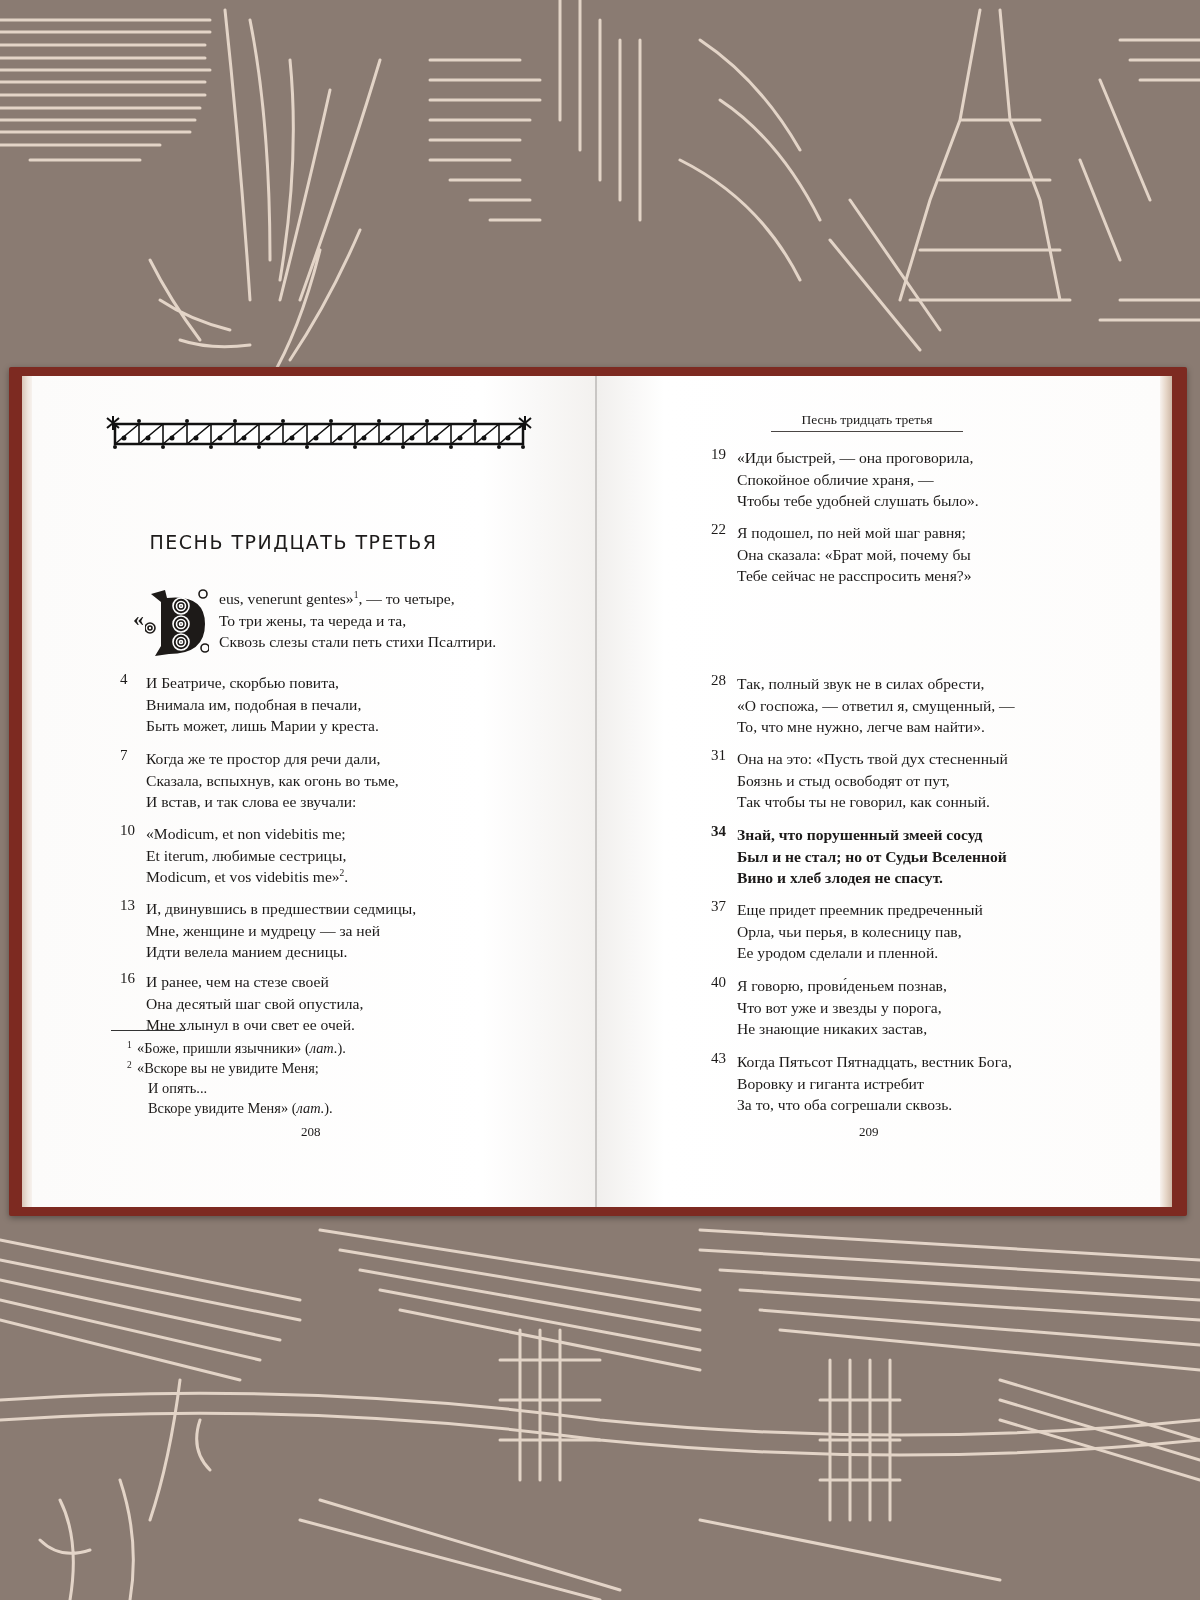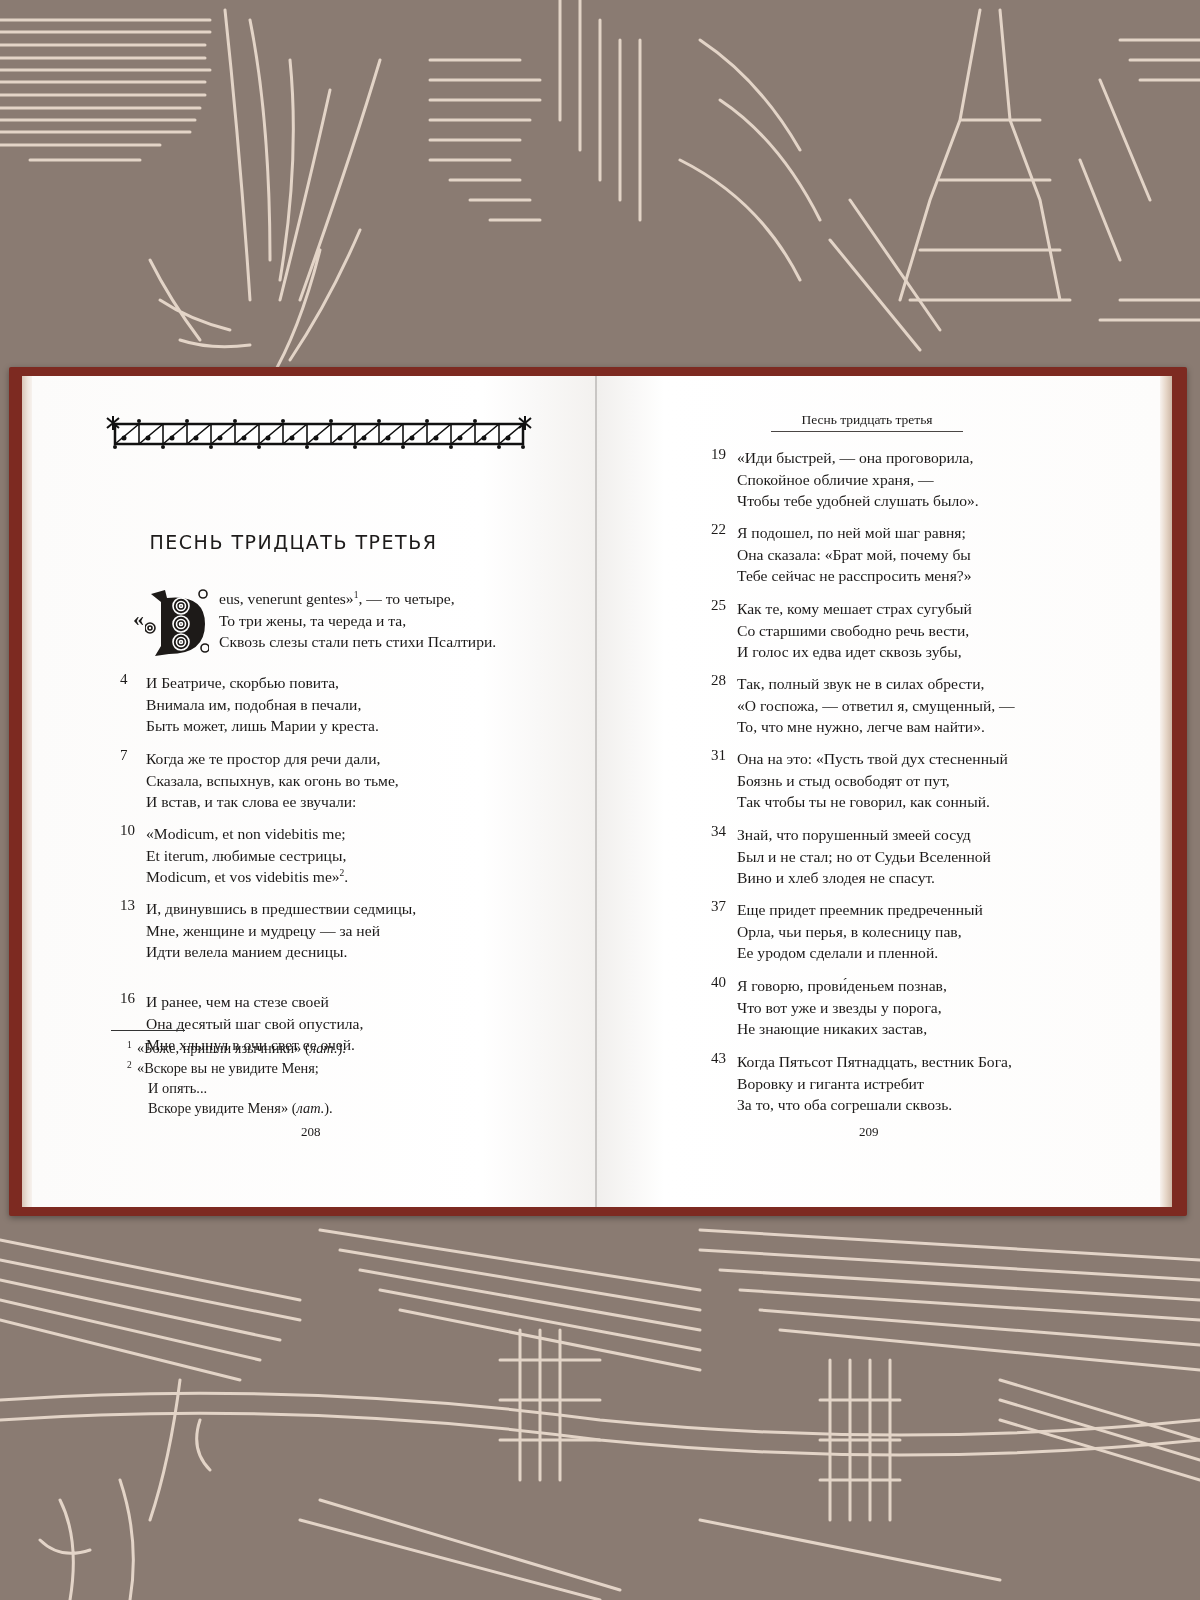--- a/index.html
+++ b/index.html
@@ -215,21 +215,21 @@
         <span class="line"><span>Modicum, et vos videbitis me»</span><sup class="fn">2</sup><span>.</span></span>
       </div>
 
       <div class="stanza" style="left:114px; top:522px;">
         <span class="num">13</span>
         <span class="line">И, двинувшись в предшествии седмицы,</span>
         <span class="line">Мне, женщине и мудрецу — за ней</span>
         <span class="line">Идти велела манием десницы.</span>
       </div>
 
-      <div class="stanza" style="left:114px; top:595px;margin-top:20px;">
+      <div class="stanza" style="left:114px; top:595px;">
         <span class="num">16</span>
         <span class="line">И ранее, чем на стезе своей</span>
         <span class="line">Она десятый шаг свой опустила,</span>
         <span class="line">Мне хлынул в очи свет ее очей.</span>
       </div>
 
       <div class="footnote-rule"></div>
       <div class="footnotes">
         <span class="fn-row">
           <span class="fn-num">1</span>
@@ -258,42 +258,36 @@
         <span class="line">Чтобы тебе удобней слушать было».</span>
       </div>
 
       <div class="stanza" style="left:140px; top:146px;">
         <span class="num">22</span>
         <span class="line">Я подошел, по ней мой шаг равня;</span>
         <span class="line">Она сказала: «Брат мой, почему бы</span>
         <span class="line">Тебе сейчас не расспросить меня?»</span>
       </div>
 
-      <div class="stanza" style="left:140px; top:222px;">
-        <span class="num">25</span>
-        <span class="line">Как те, кому мешает страх сугубый</span>
-        <span class="line">Со старшими свободно речь вести,</span>
-        <span class="line">И голос их едва идет сквозь зубы,</span>
-      </div>
 
       <div class="stanza" style="left:140px; top:297px;">
         <span class="num">28</span>
         <span class="line">Так, полный звук не в силах обрести,</span>
         <span class="line">«О госпожа, — ответил я, смущенный, —</span>
         <span class="line">То, что мне нужно, легче вам найти».</span>
       </div>
 
       <div class="stanza" style="left:140px; top:372px;">
         <span class="num">31</span>
         <span class="line">Она на это: «Пусть твой дух стесненный</span>
         <span class="line">Боязнь и стыд освободят от пут,</span>
         <span class="line">Так чтобы ты не говорил, как сонный.</span>
       </div>
 
-      <div class="stanza" style="left:140px; top:448px;">
+      <div class="stanza" style="left:140px; top:448px;font-weight:bold;">
         <span class="num">34</span>
         <span class="line">Знай, что порушенный змеей сосуд</span>
         <span class="line">Был и не стал; но от Судьи Вселенной</span>
         <span class="line">Вино и хлеб злодея не спасут.</span>
       </div>
 
       <div class="stanza" style="left:140px; top:523px;">
         <span class="num">37</span>
         <span class="line">Еще придет преемник предреченный</span>
         <span class="line">Орла, чьи перья, в колесницу пав,</span>

